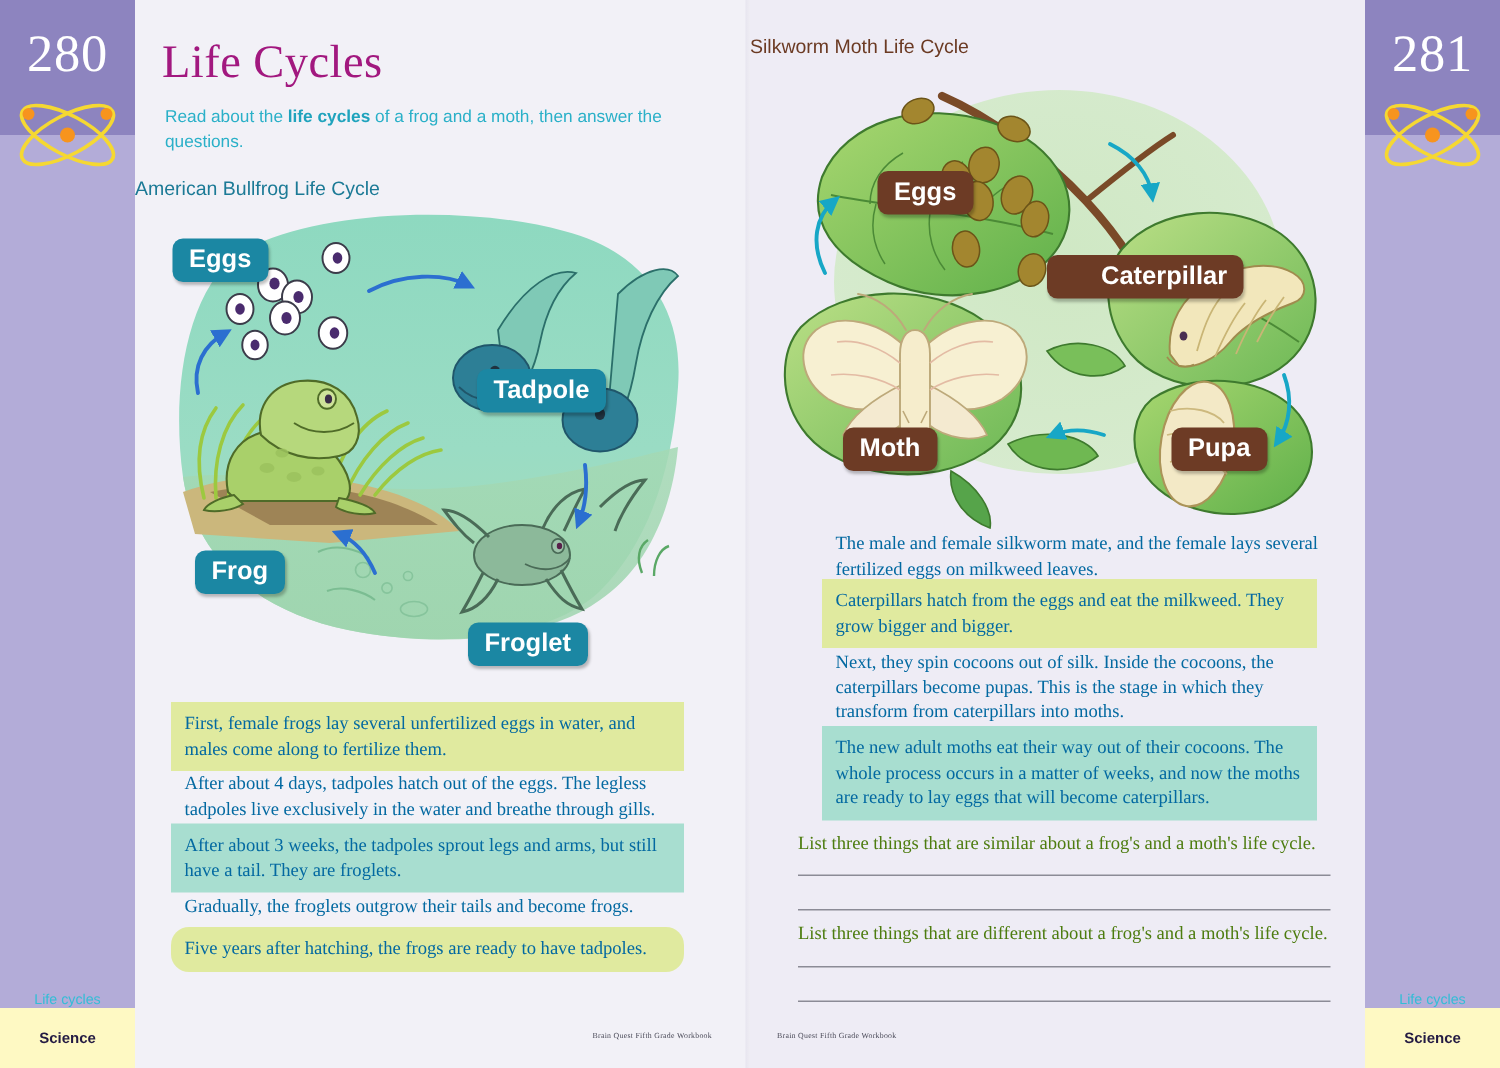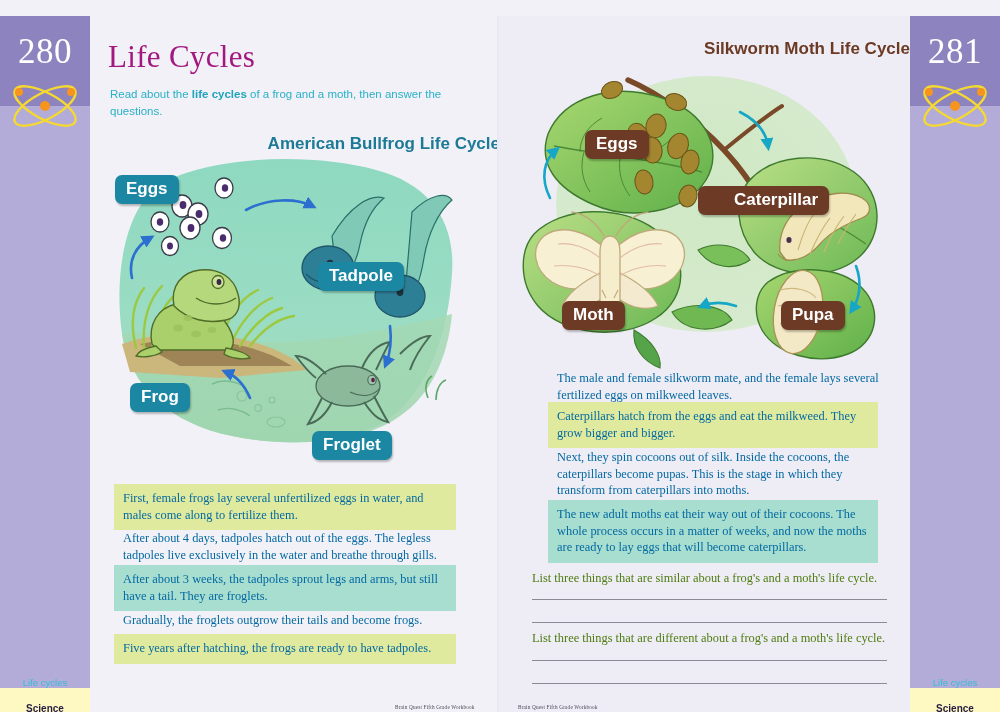--- a/index.html
+++ b/index.html
@@ -3,21 +3,21 @@
 <meta charset="utf-8">
 <style>
   html,body{margin:0;padding:0;}
   body{
     width:1000px;height:712px;
     background:#f2f1f7;
     font-family:"Liberation Sans", sans-serif;
     overflow:hidden;
     position:relative;
   }
-  .page{position:absolute;top:16px;left:0;width:1000px;height:596px;}
+  .page{position:absolute;top:0;left:0;width:1000px;height:596px;}
 
   
   .rail{position:absolute;top:0;width:90px;height:712px;background:#b3acd8;}
   .rail.left{left:0;}
   .rail.right{right:0;border-radius:30px;}
   .rail-top{position:absolute;top:0;left:0;width:90px;height:90px;background:#8d84bf;}
   .page-num{
     position:absolute;top:16px;left:0;width:90px;text-align:center;
     font-family:"Liberation Serif", serif;font-size:35px;color:#ffffff;letter-spacing:.5px;
   }
@@ -46,22 +46,22 @@
     font-family:"Liberation Serif", serif;
     font-size:31px;color:#a2187f;letter-spacing:.3px;
   }
   .intro{
     position:absolute;left:20px;top:70px;width:350px;
     font-size:11.5px;color:#2ab0c8;line-height:1.45;
   }
   .intro b{color:#1fa3bd;font-weight:bold;}
 
   .diagram-title{
-    position:absolute;width:100%;text-align:right;
-    font-size:17px;font-weight:bold;
+    position:absolute;width:100%;text-align:left;
+    font-size:13px;font-weight:normal;
   }
   .dt-frog{left:0;top:118px;color:#1c7a96;}
   .dt-moth{left:0;top:23px;color:#6b3a23;}
 
   
   .illus{position:absolute;}
   .frog-illus{left:10px;top:132px;width:390px;height:320px;}
   .moth-illus{left:10px;top:38px;width:390px;height:320px;}
 
   
@@ -280,21 +280,21 @@
 
     <div class="pill teal" style="left:25px;top:159px;">Eggs</div>
     <div class="pill teal" style="left:228px;top:246px;">Tadpole</div>
     <div class="pill teal" style="left:40px;top:367px;">Frog</div>
     <div class="pill teal" style="left:222px;top:415px;">Froglet</div>
 
     <div class="para hl-green" style="left:24px;top:468px;width:342px;">First, female frogs lay several unfertilized eggs in water, and males come along to fertilize them.</div>
     <div class="para hl-none" style="left:24px;top:508px;width:348px;">After about 4 days, tadpoles hatch out of the eggs. The legless tadpoles live exclusively in the water and breathe through gills.</div>
     <div class="para hl-mint" style="left:24px;top:549px;width:342px;">After about 3 weeks, the tadpoles sprout legs and arms, but still have a tail. They are froglets.</div>
     <div class="para hl-none" style="left:24px;top:590px;width:348px;">Gradually, the froglets outgrow their tails and become frogs.</div>
-    <div class="para hl-green" style="left:24px;top:618px;width:342px;">Five years after hatching, the frogs are ready to have tadpoles.</div>
+    <div class="para hl-green" style="left:24px;top:618px;width:342px;border-radius:12px;">Five years after hatching, the frogs are ready to have tadpoles.</div>
 
     <div class="foot-credit" style="left:305px;">Brain Quest Fifth Grade Workbook</div>
   </div>
 
   <div class="gutter"></div>
 
   <div class="sheet right">
 
     <div class="diagram-title dt-moth">Silkworm Moth Life Cycle</div>
 

